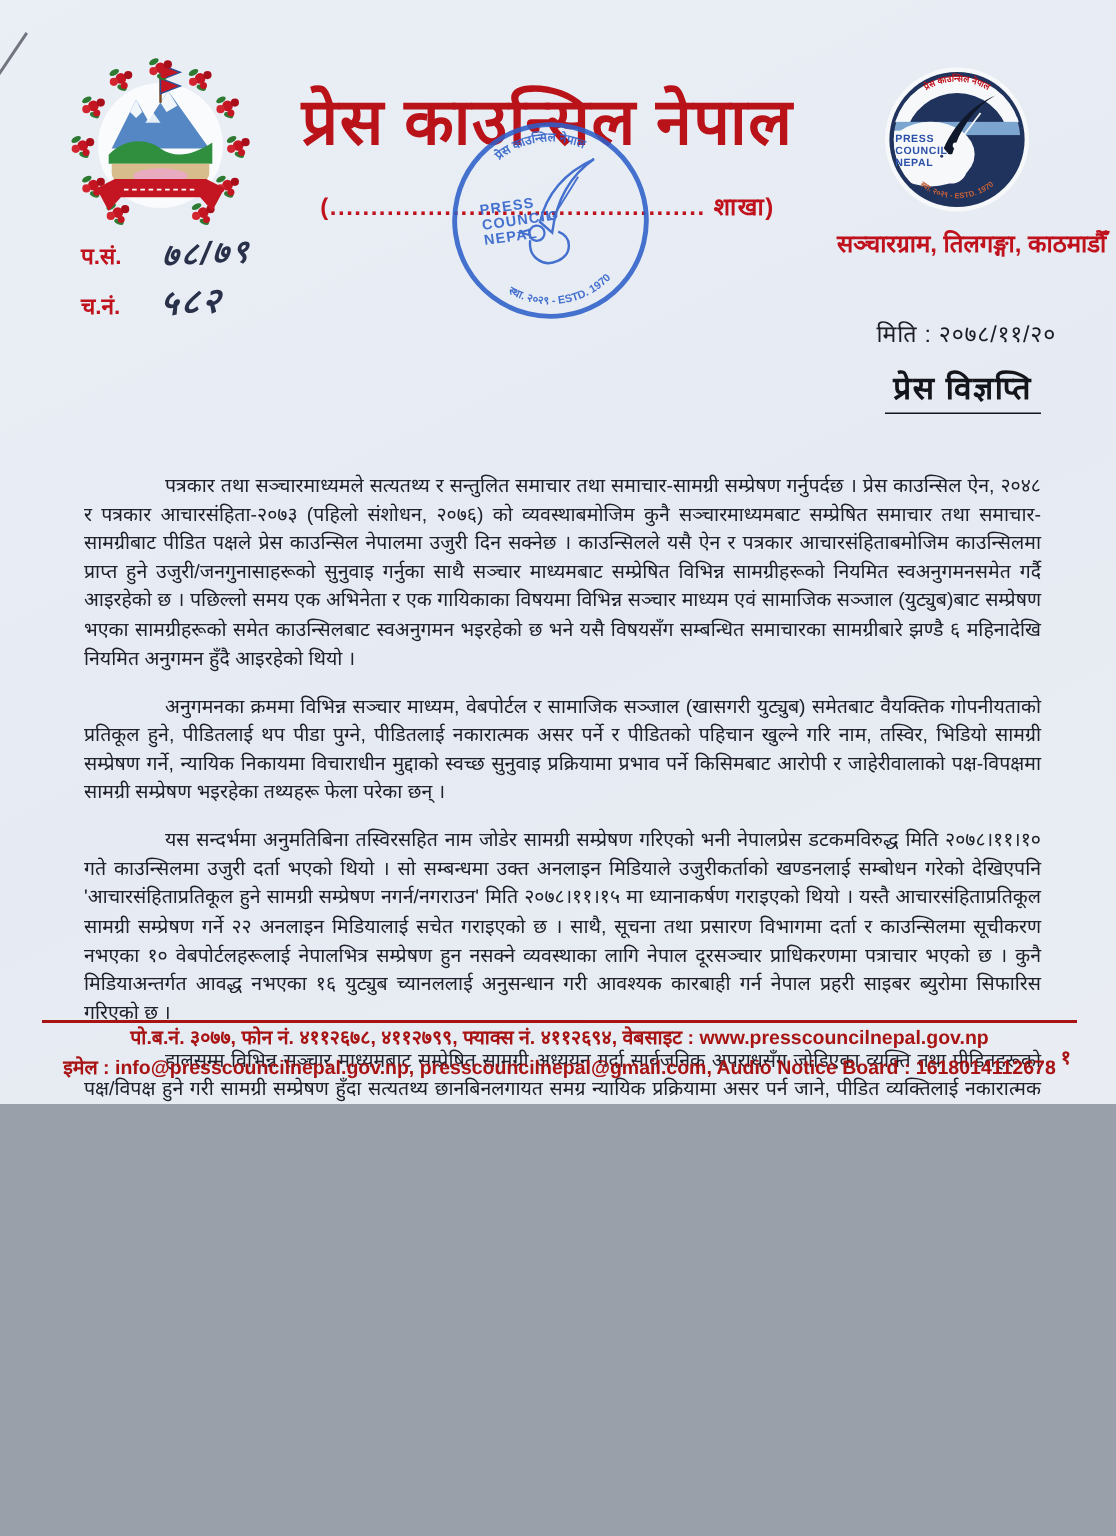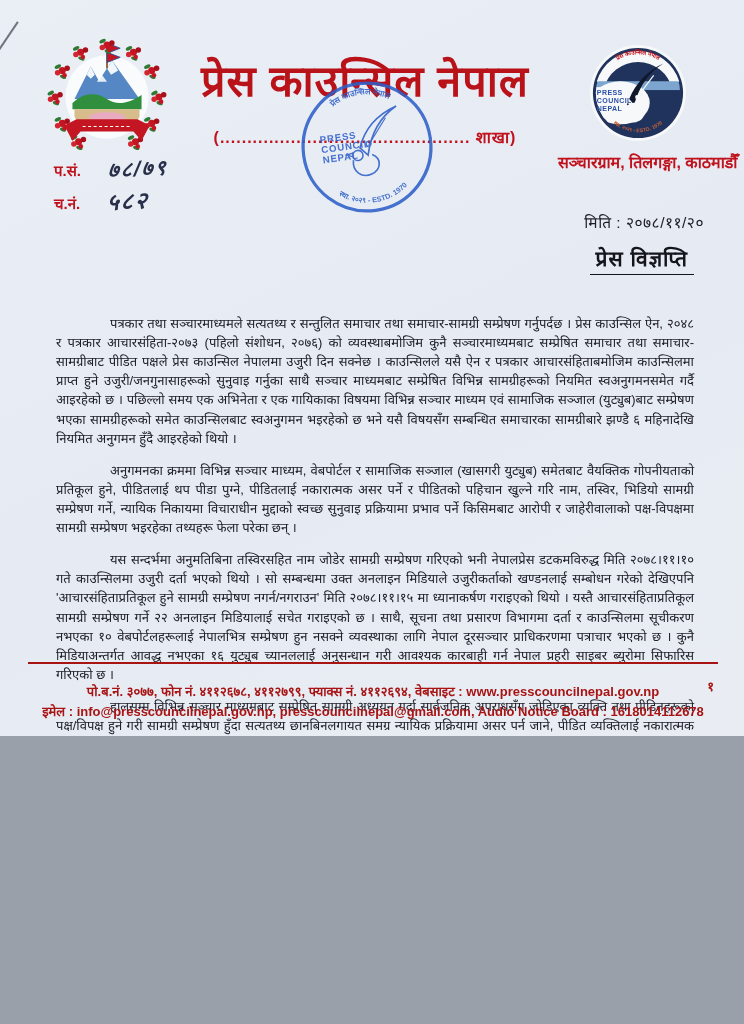--- a/index.html
+++ b/index.html
@@ -37,21 +37,21 @@
   .release-title { text-align:right; margin:0 0 42px 0; }
   .release-title span { font-size:21px; font-weight:bold; color:#14141b;
     border-bottom:1.6px solid #14141b; padding:0 6px 4px; letter-spacing:1px; }
   .content p { margin:0 0 13px 0; font-size:13px; line-height:1.47; color:#20202a;
     text-align:justify; text-indent:54px; }
 
   .signature { position:absolute; right:44px; top:874px; width:175px; height:54px; }
 
   
   .footer { position:absolute; left:28px; right:26px; bottom:14px;
-    border-top:2.5px solid #a81414; padding-top:18px; text-align:center; color:#a81414; }
+    border-top:2.5px solid #a81414; padding-top:0; text-align:center; color:#a81414; }
   .footer-line { font-size:13px; font-weight:bold; line-height:1.55; white-space:nowrap; }
   .page-num { position:absolute; right:4px; top:13px; font-size:13px; font-weight:bold; }
 </style>
 </head>
 <body>
 
 <div class="page">
 
   <div class="corner-mark"></div>
 

